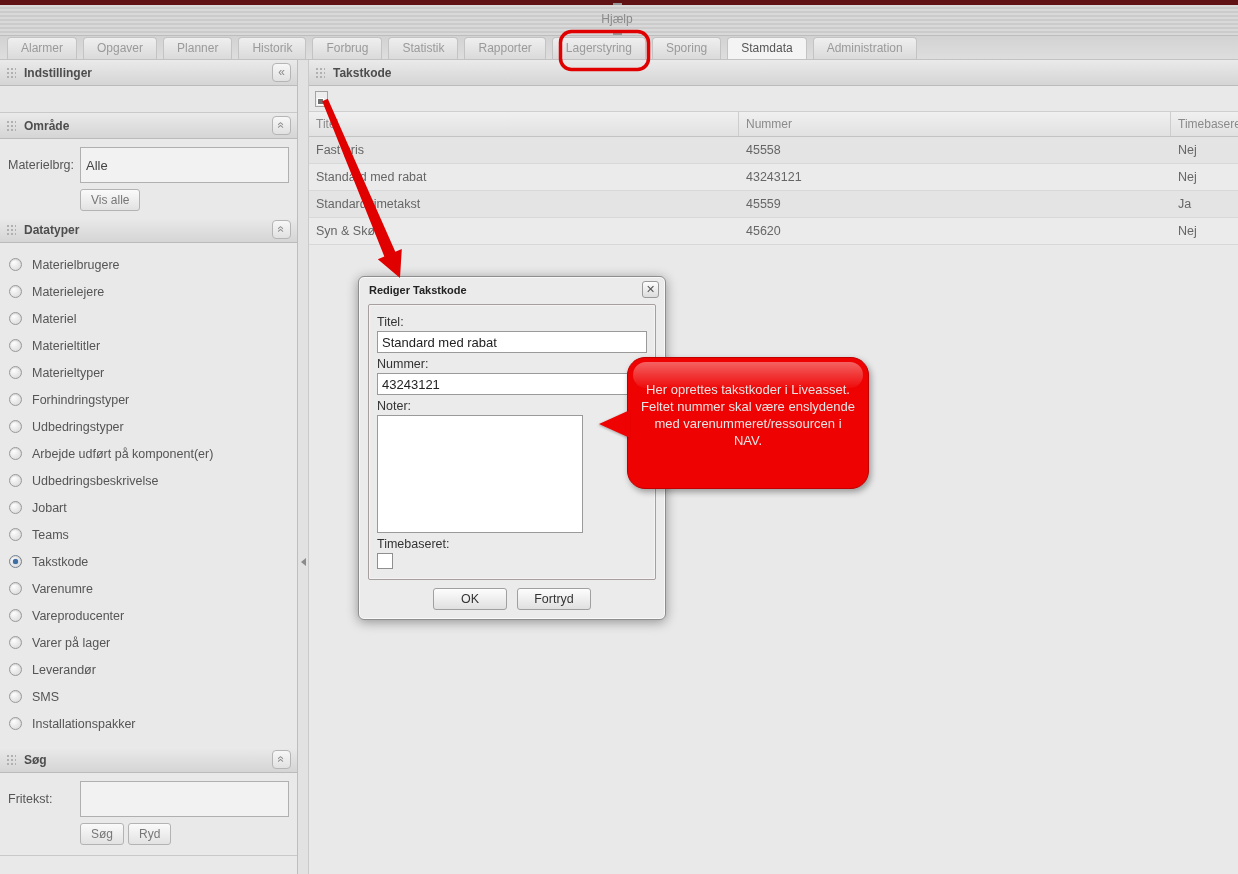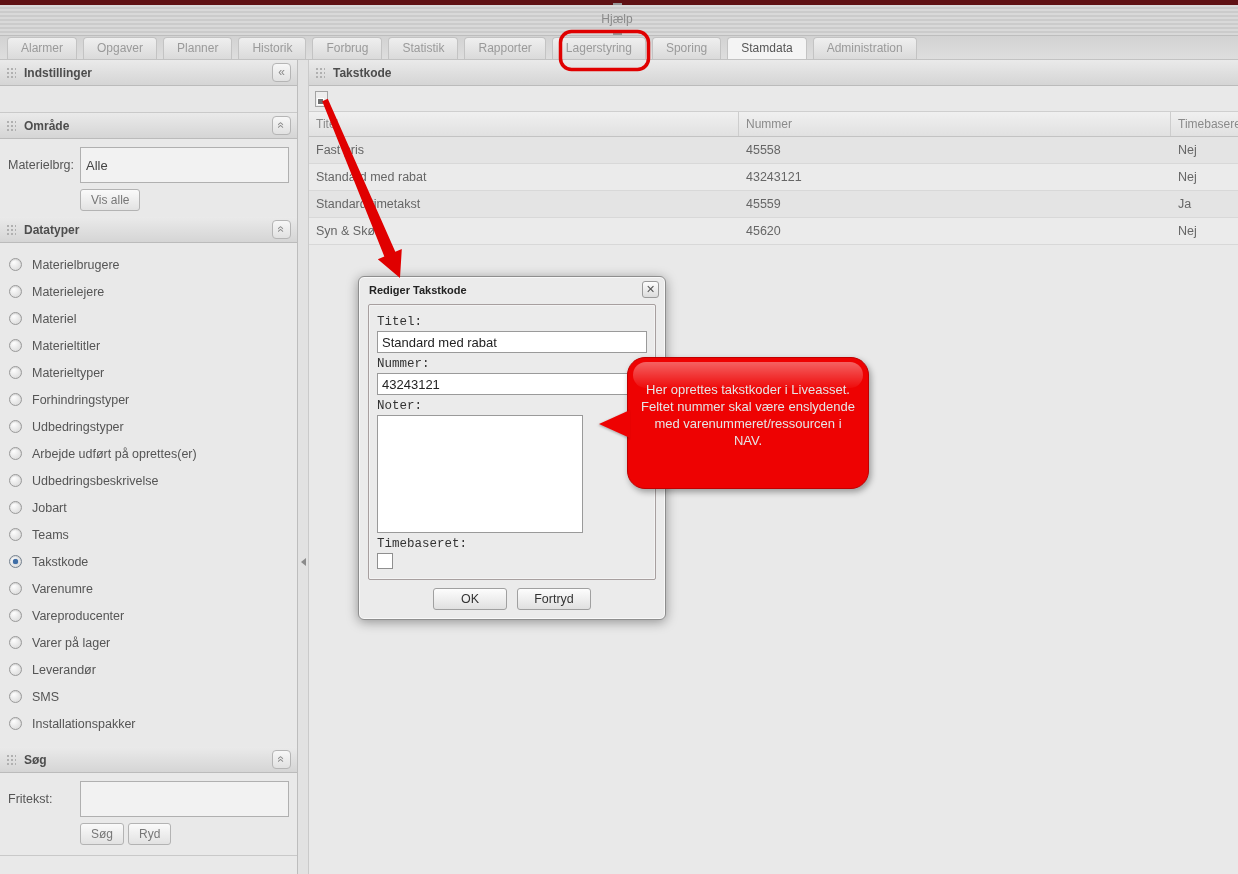--- a/index.html
+++ b/index.html
@@ -83,21 +83,21 @@
   .dialog { position:absolute; left:358px; top:276px; width:308px; background:#ebebeb;
     border:1px solid #8e8e8e; border-radius:6px; box-shadow:0 2px 12px rgba(0,0,0,.38), inset 0 0 0 1px #f8f8f8;
     z-index:40; padding-bottom:9px; }
   .dlg-titlebar { height:25px; display:flex; align-items:center; padding:0 6px 0 10px; }
   .dlg-title { flex:1; font-size:11px; font-weight:bold; color:#222; }
   .dlg-close { width:17px; height:17px; border:1px solid #9a9a9a; border-radius:3px;
     background:linear-gradient(#fdfdfd,#dcdcdc); color:#555; font-size:11px; line-height:15px;
     text-align:center; cursor:pointer; }
   .groupbox { margin:2px 9px 8px; border:1px solid #a79f9f; border-radius:2px; padding:6px 8px 10px;
     box-shadow:inset 0 0 0 1px #f3f3f3; }
-  .groupbox label { display:block; font-size:12.5px; color:#333; margin:4px 0 2px;font-family:Liberation Mono, monospace; }
+  .groupbox label { display:block; font-size:12.5px; color:#333; margin:4px 0 2px; }
   .groupbox input[type=text] { width:100%; height:22px; border:1px solid #9a9a9a; background:#fff;
     font-size:13px; color:#222; padding:0 4px; font-family:inherit; }
   .price-grid { display:grid; grid-template-columns:100px 102px; column-gap:6px; }
   .noter { width:206px; height:118px; border:1px solid #9a9a9a; background:#fff; resize:none;
     font-family:inherit; font-size:13px; display:block; }
   .chk { width:16px; height:16px; border:1px solid #8f8f8f; background:#fff; display:block; margin-top:2px; cursor:pointer; }
   .dlg-buttons { display:flex; justify-content:center; gap:10px; margin-top:7px; }
   .dlg-btn { width:74px; height:22px; border:1px solid #a0a0a0; border-radius:3px;
     background:linear-gradient(#fdfdfd,#e0e0e0); font-size:12.5px; color:#333; cursor:pointer; font-family:inherit; }
 
@@ -196,21 +196,21 @@
       <div class="opt">
         <span class="radio"></span>
         <span class="lbl">Forhindringstyper</span>
         </div>
       <div class="opt">
         <span class="radio"></span>
         <span class="lbl">Udbedringstyper</span>
         </div>
       <div class="opt">
         <span class="radio"></span>
-        <span class="lbl">Arbejde udført på oprettes(er)</span>
+        <span class="lbl">Arbejde udført på komponent(er)</span>
         </div>
       <div class="opt">
         <span class="radio"></span>
         <span class="lbl">Udbedringsbeskrivelse</span>
         </div>
       <div class="opt">
         <span class="radio"></span>
         <span class="lbl">Jobart</span>
         </div>
       <div class="opt">

